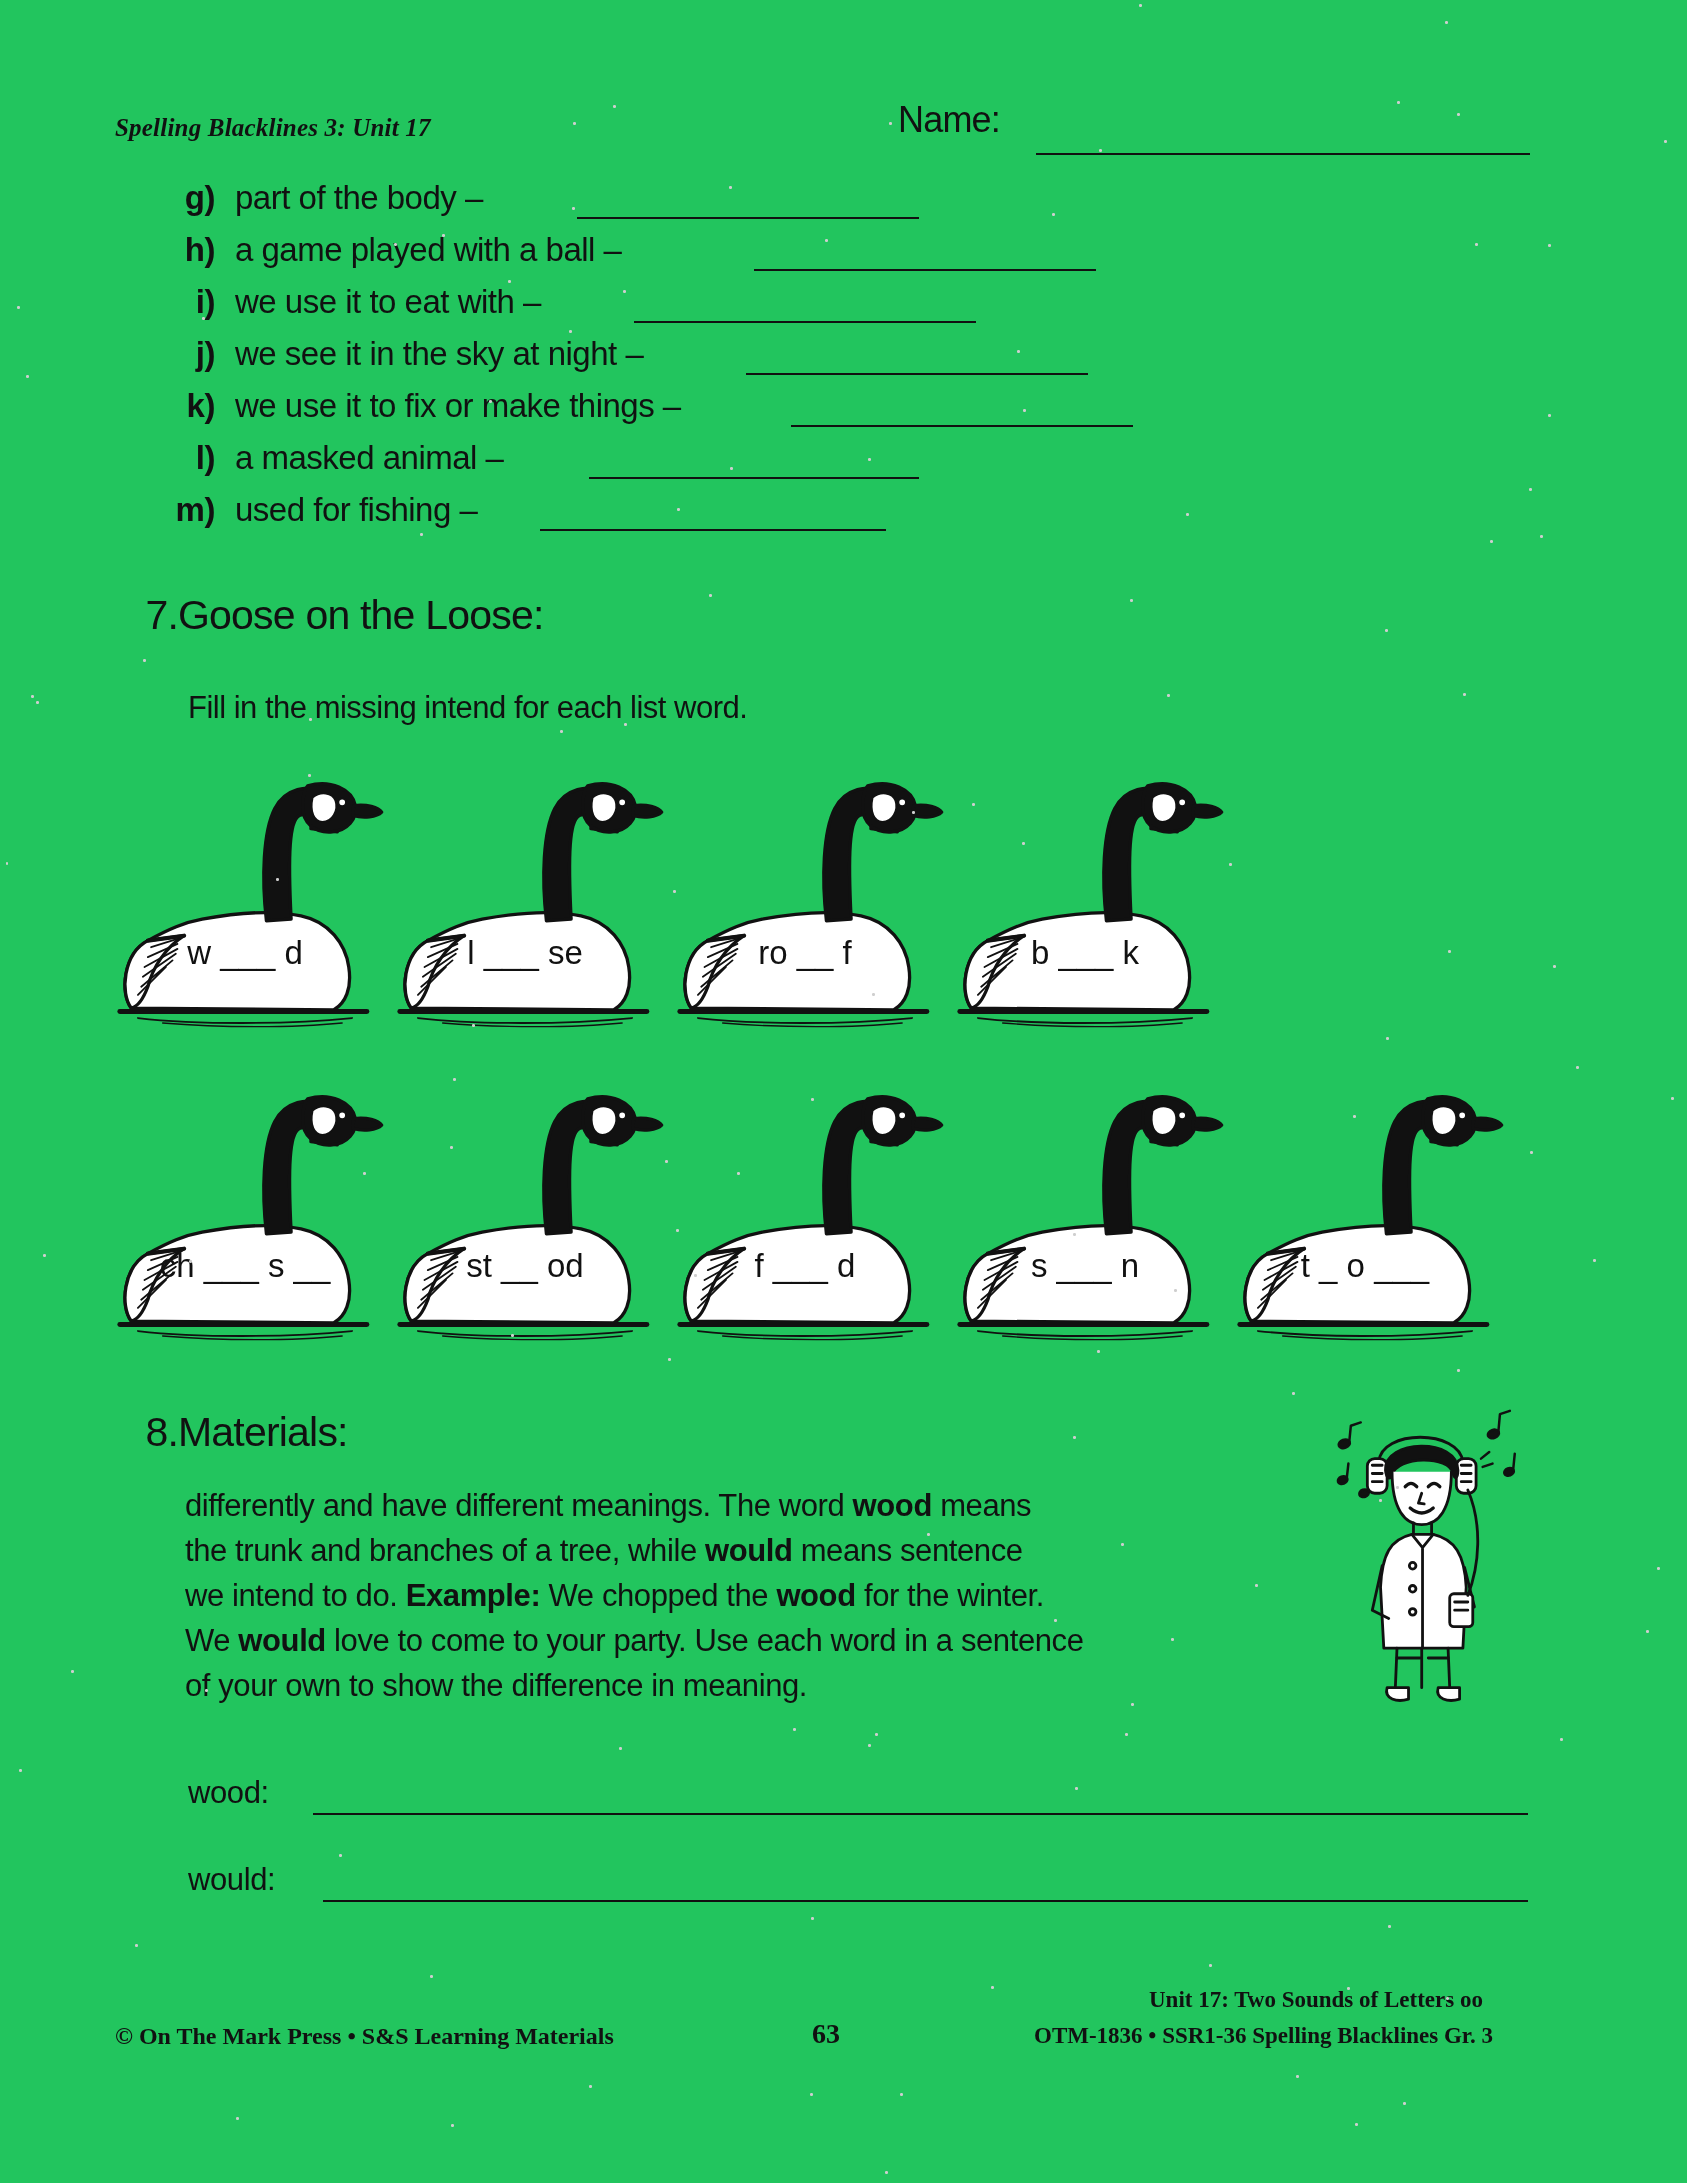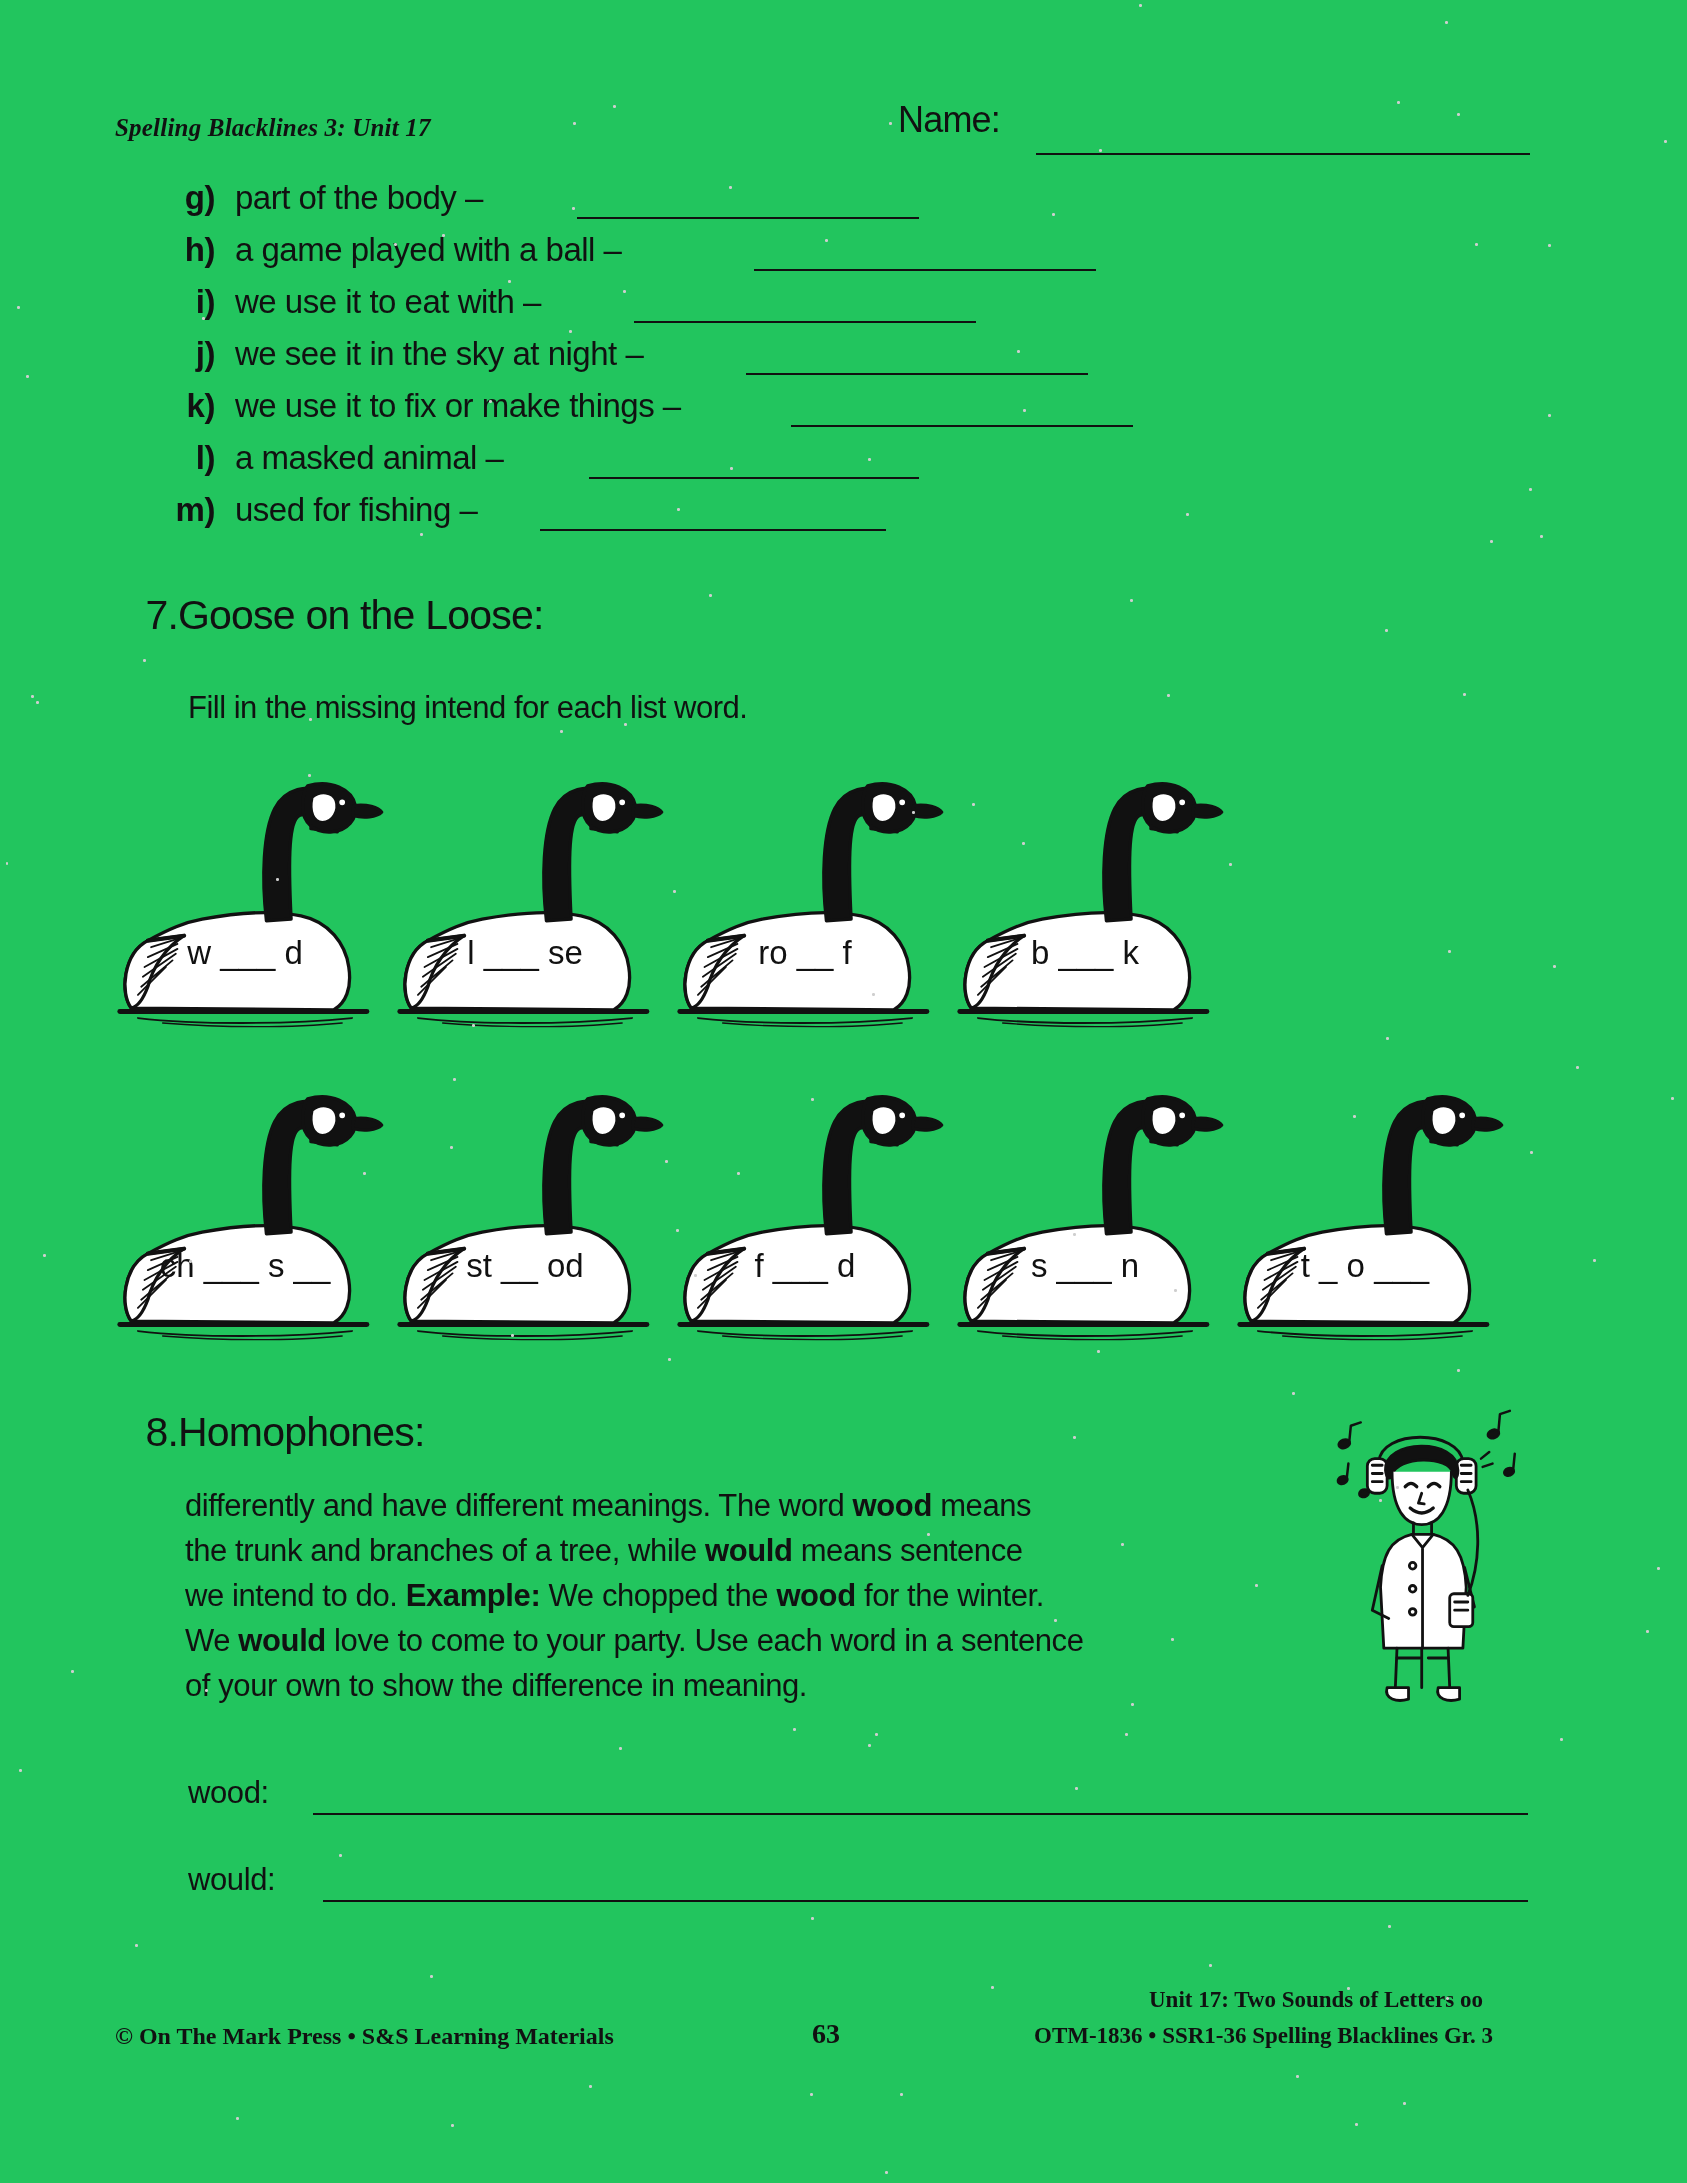--- a/index.html
+++ b/index.html
@@ -418,21 +418,21 @@
       <path d="M18 322 L 318 322" stroke-width="6"></path>
       <path d="M40 330 C 110 338, 220 338, 300 330" stroke-width="2.2"></path>
       <path d="M70 336 C 140 342, 230 342, 288 336" stroke-width="1.6"></path>
     </g>
   </svg>
         <div class="goose-word">t _ o ___</div>
       </div>
     </div>
 
   <div class="sec-h" style="left:122px;top:1409px;">
-    <span class="num">8.</span><span>Homophones:</span>
+    <span class="num">8.</span><span>Materials:</span>
   </div>
 
   <div class="homo-body" id="homo-body" style="left:185px;top:1483px;width:1170px;">
       <div><span>differently and have different meanings.  The word </span><b>wood</b><span> means</span></div>
       <div><span>the trunk and branches of a tree, while </span><b>would</b><span> means sentence</span></div>
       <div><span>we intend to do.  </span><b>Example:</b><span>  We chopped the </span><b>wood</b><span> for the winter.</span></div>
       <div><span>We </span><b>would</b><span> love to come to your party. Use each word in a sentence</span></div>
       <div><span>of your own to show the difference in meaning.</span></div>
     </div>
 

